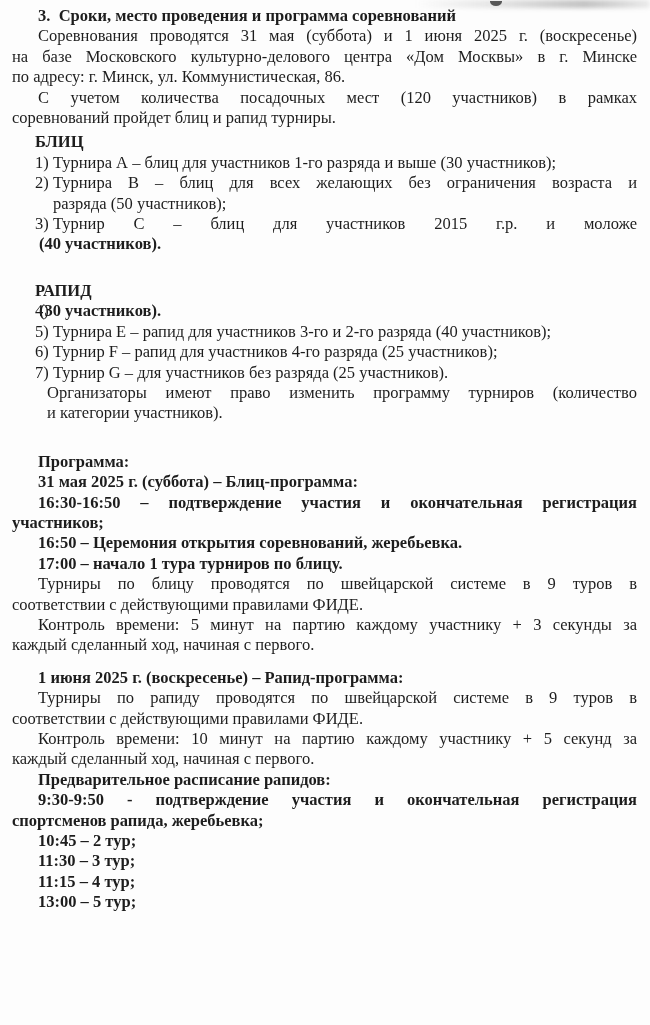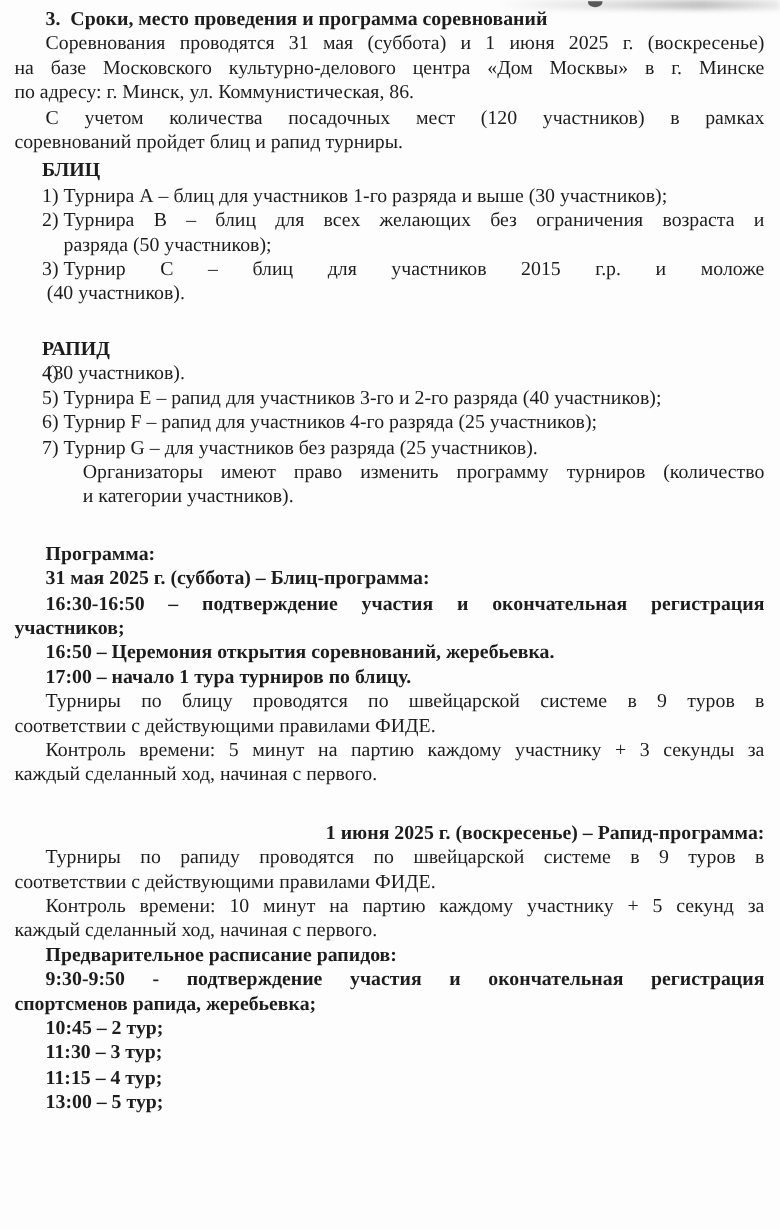--- a/index.html
+++ b/index.html
@@ -41,27 +41,27 @@
   .fl { text-indent: 26px; }
 
   
   .jl { text-align: justify; text-align-last: justify; }
 
   .subhead { margin-left: 23px; font-weight: bold; }
 
   .li { display: flex; }
   .li .n { flex: 0 0 18px; margin-left: 23px; }
   .li .t { flex: 1; }
-  .li .t .outdent { margin-left: -14px; }
+  .li .t .outdent { margin-left: -14px; font-weight: bold; }
 
-  .note { margin-left: 57px; }
+  .note { margin-left: 35px; }
 
   .gap-rapid   { margin-top: 26px; }
   .gap-program { margin-top: 28px; }
-  .gap-day2    { margin-top: 28px; text-align: right; }
+  .gap-day2    { margin-top: 12px; }
   .gap-blitz   { margin-top: 4px; }
 </style>
 </head>
 <body>
 
 <div class="page">
   <div class="artifact-streak"></div>
   <div class="artifact-mark"></div>
 
   <p class="b fl">3.&nbsp; Сроки, место проведения и программа соревнований</p>

